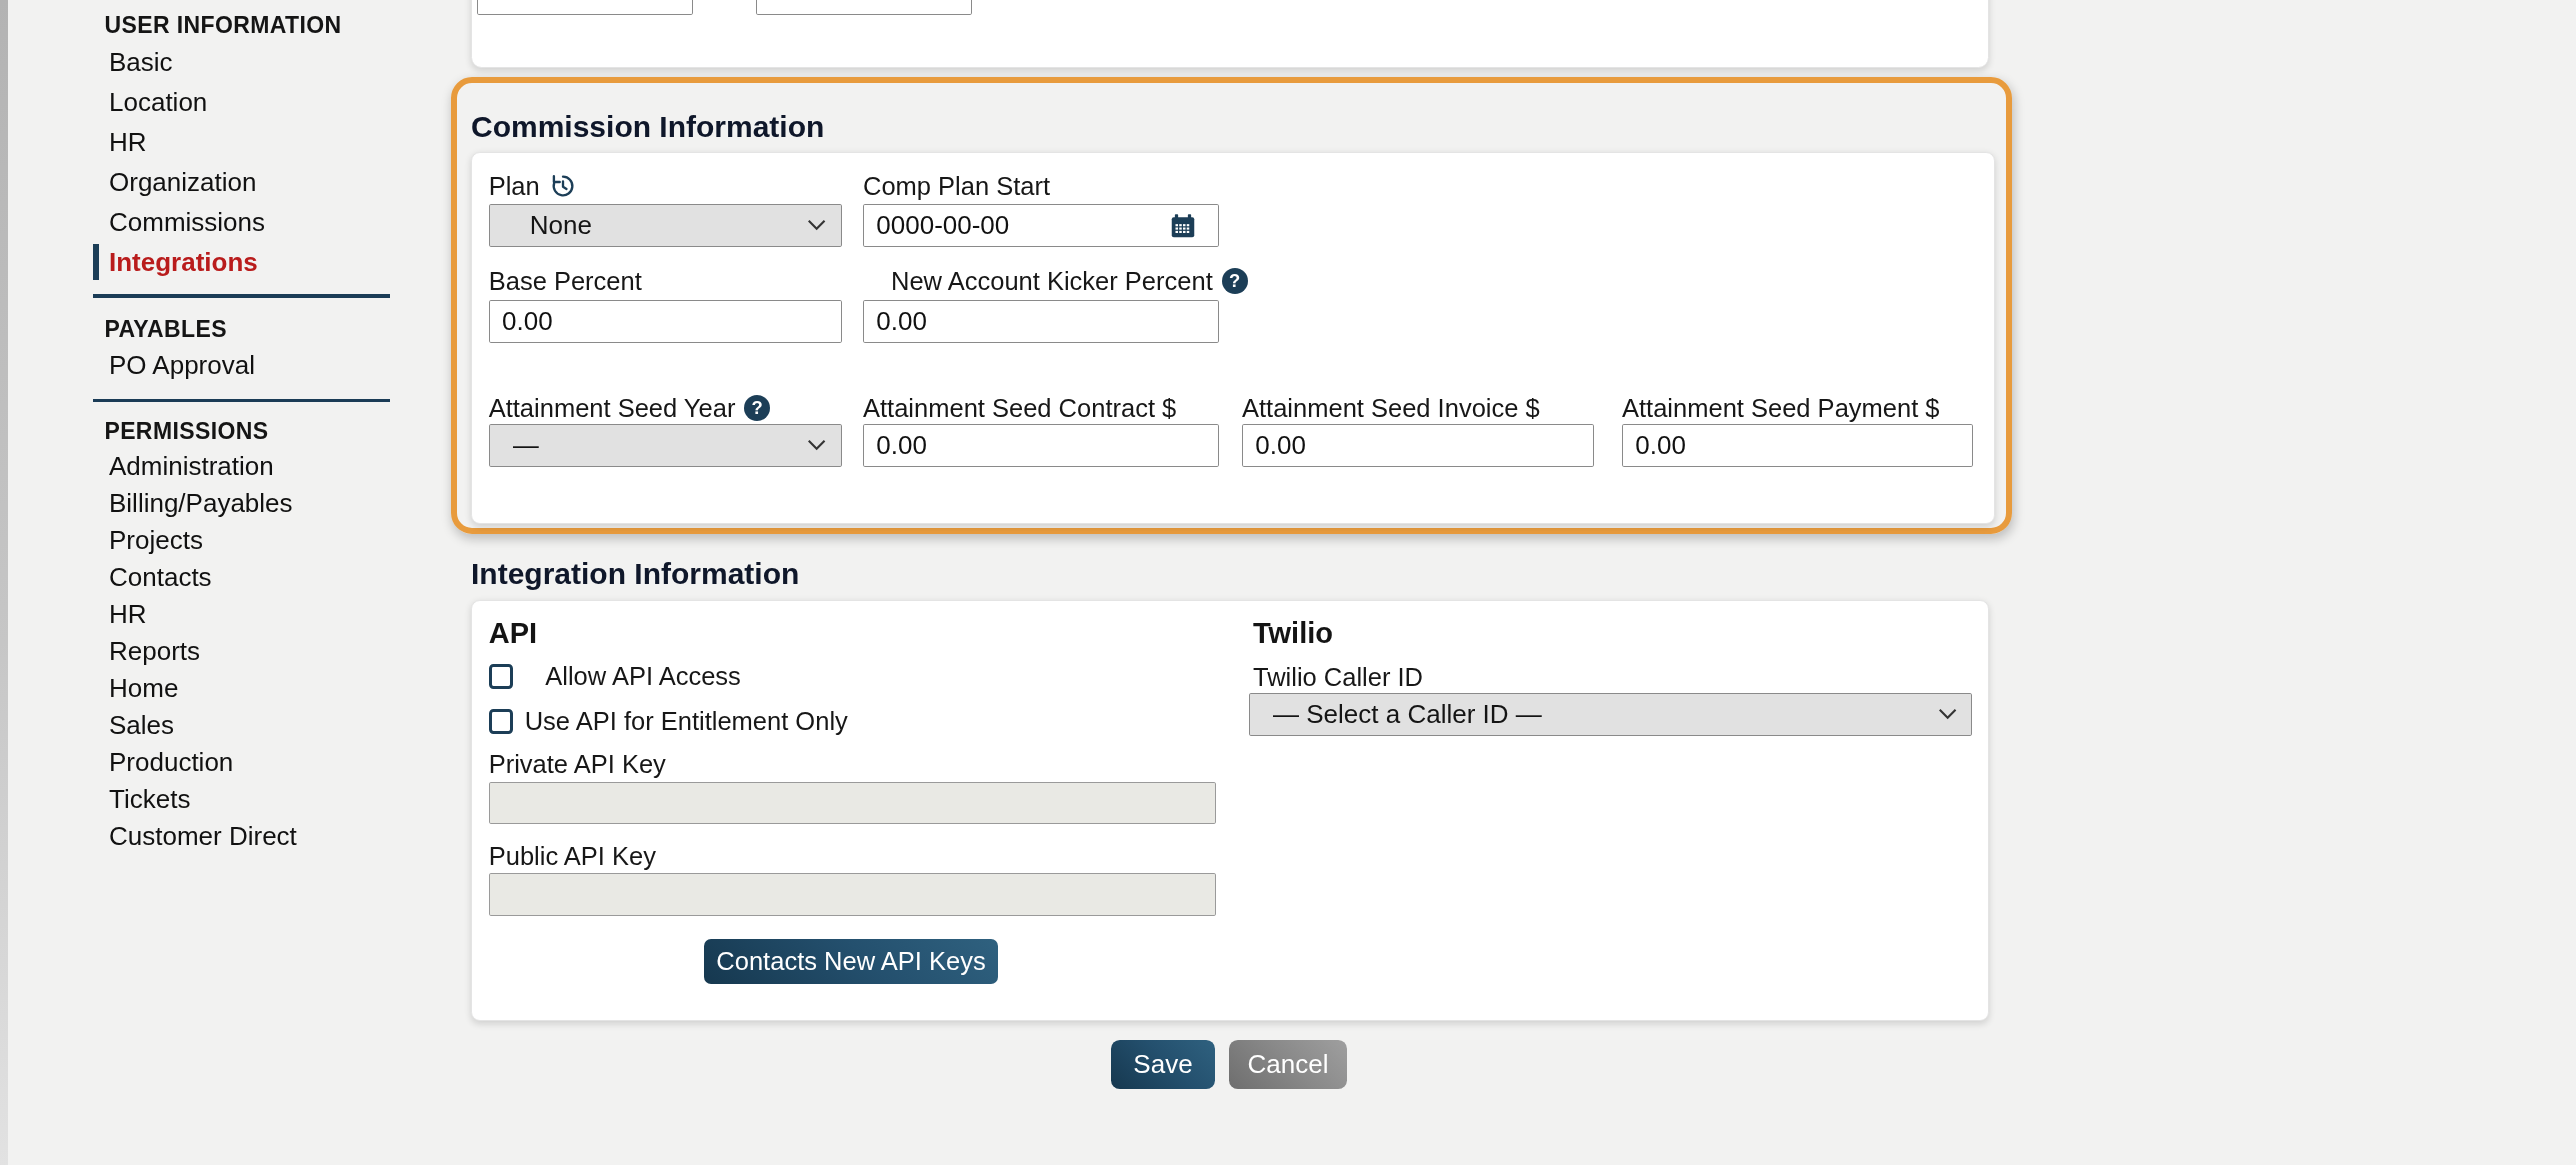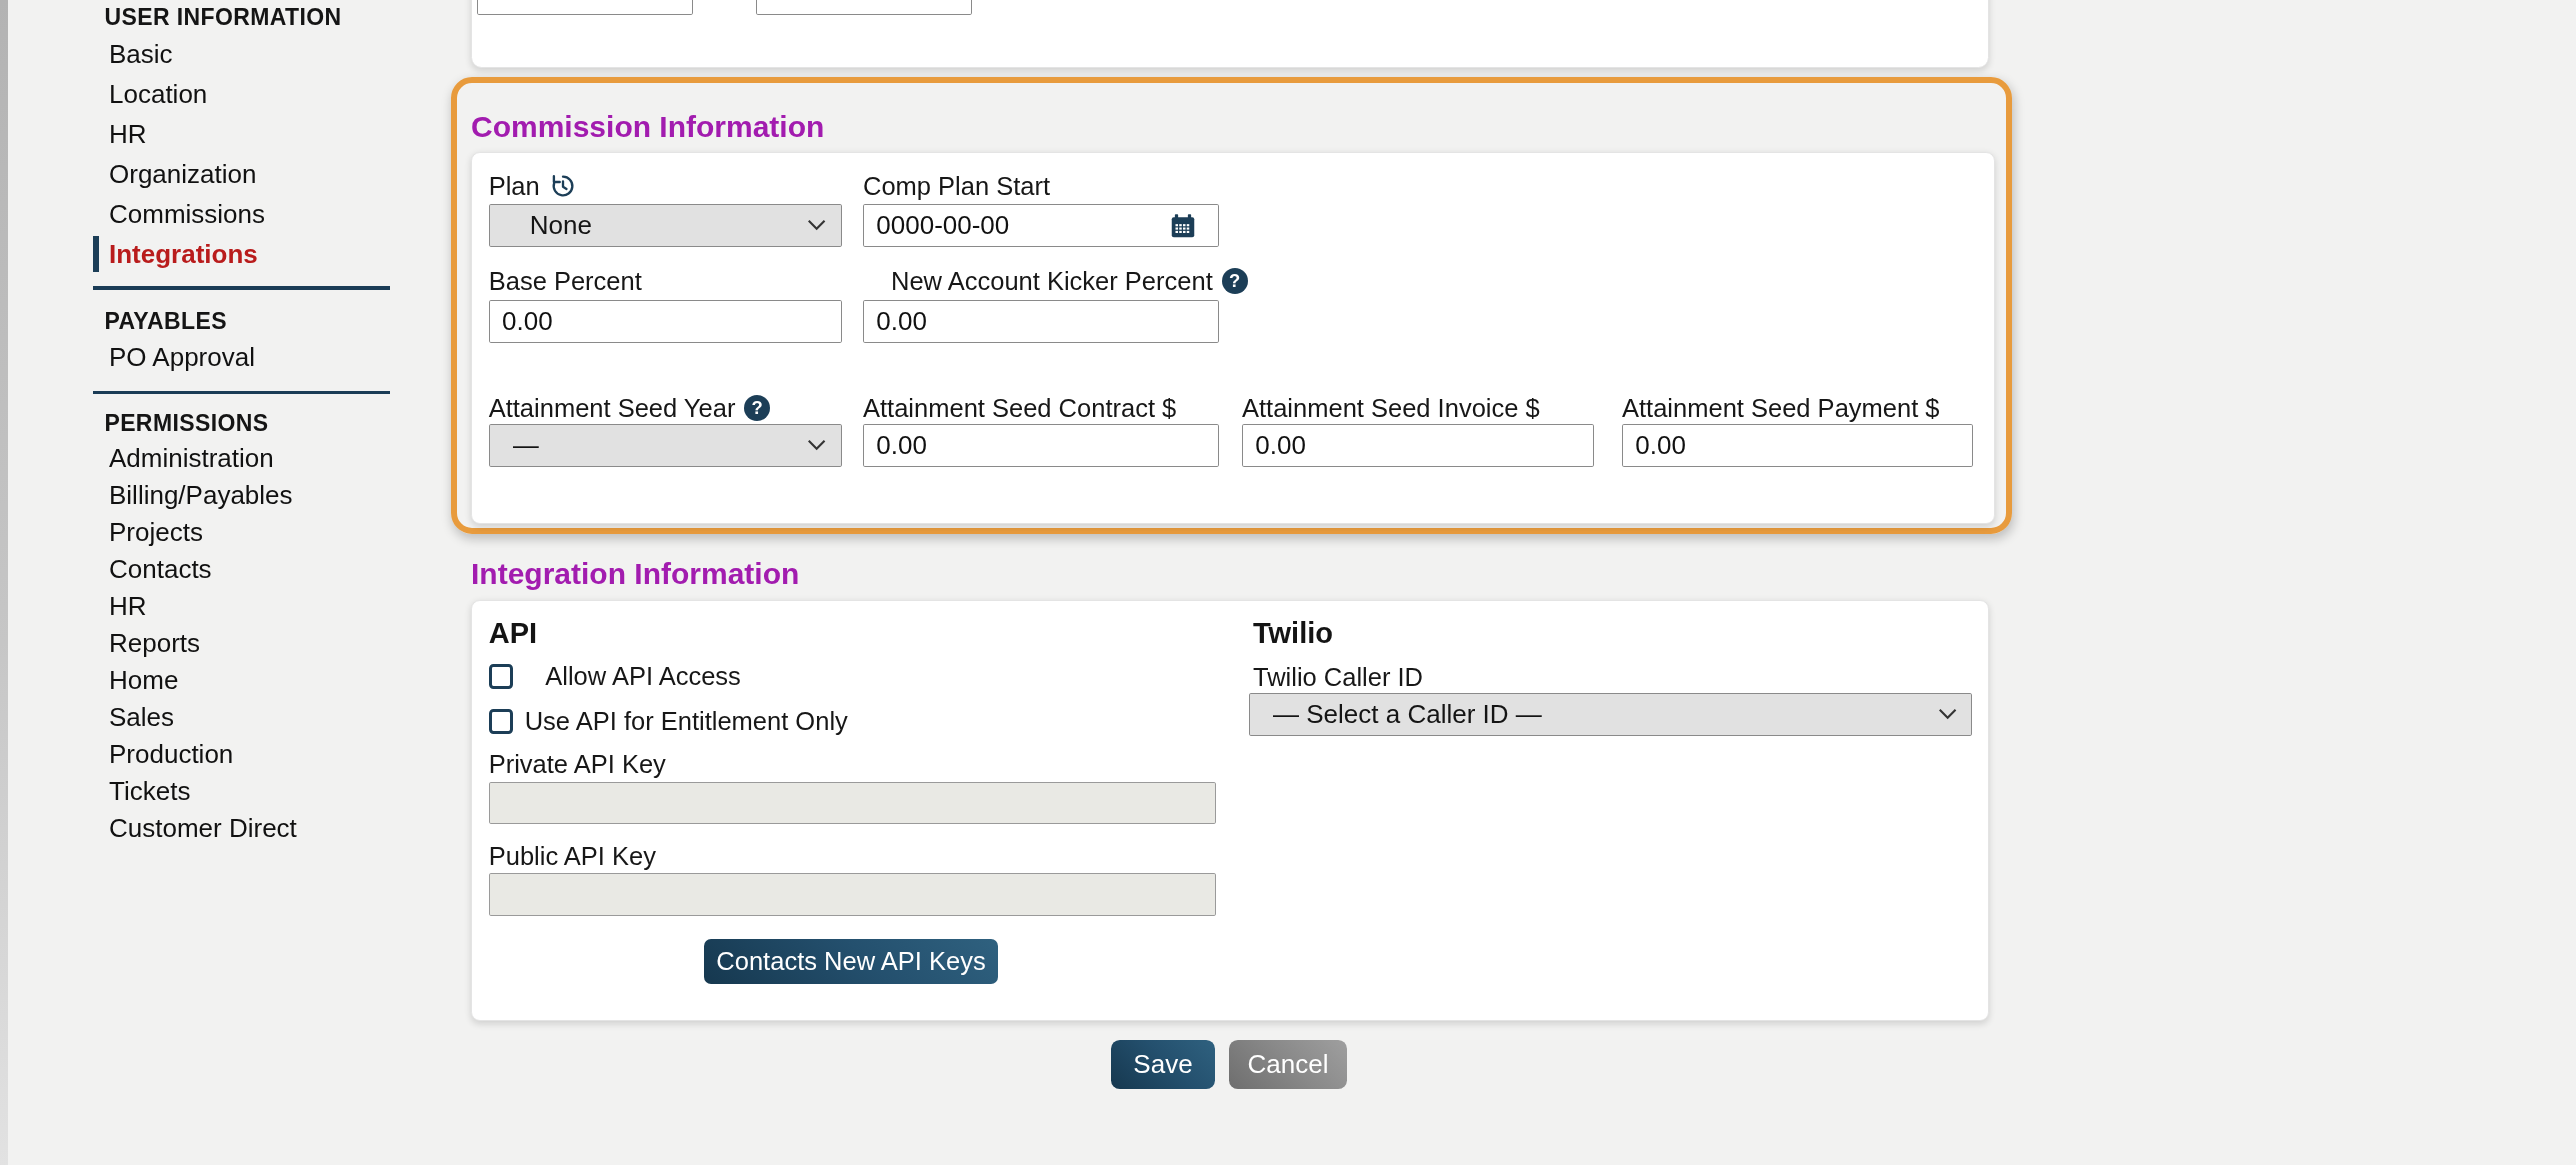--- a/index.html
+++ b/index.html
@@ -5,39 +5,39 @@
   html,body{margin:0;padding:0;background:#f1f1f1;}
   .screen{position:relative;width:2576px;height:1166px;overflow:hidden;background:#f2f2f1;
           font-family:"Liberation Sans",sans-serif;color:#1a1a1a;}
   
   .edge-strip{position:absolute;left:0;top:0;width:8px;height:100%;
               background:linear-gradient(180deg,#b3b3b3 0%,#c6c6c6 55%,#e2e2e2 100%);}
   
   .sidebar{position:absolute;left:93px;top:0;width:297px;}
   .side-hdr{height:33px;display:flex;align-items:center;padding-left:11.4px;
             font-size:23px;font-weight:700;letter-spacing:0.4px;color:#151515;}
-  .side-hdr.first{margin-top:1px;}
+  .side-hdr.first{margin-top:9px;}
   .side-item{position:relative;height:40px;display:flex;align-items:center;padding-left:16px;
              font-size:26px;color:#111;cursor:pointer;}
   .side-item.sm{height:37px;}
   .side-item.active{font-weight:700;color:#b91c1c;}
   .side-item.active::before{content:"";position:absolute;left:0;top:1.8px;bottom:1.8px;width:6.1px;
              background:#1c3e57;}
   .side-divider{height:3.5px;background:#1b3c56;margin-top:12.3px;}
   .side-divider.d2{margin-top:13px;}
   .mt17{margin-top:15px;} .mt15{margin-top:13px;}
   
   .card{position:absolute;background:#fff;border:0.9px solid #e4e4e4;border-radius:8.8px;
         box-shadow:0 2.6px 7px rgba(0,0,0,.14);}
   .top-card{left:471px;top:-35px;width:1516px;height:101px;border-radius:10.5px;overflow:hidden;}
   .stub{position:absolute;top:21px;height:26px;width:214px;background:#fff;border:1.8px solid #8a8a8a;border-radius:1.8px;}
   
   .orange-box{position:absolute;left:451px;top:77px;width:1561px;height:457px;box-sizing:border-box;
               border:6.1px solid #e89b3d;border-radius:21px;box-shadow:1.8px 4.4px 10.5px rgba(0,0,0,.22);}
-  .section-title{position:absolute;font-size:30px;font-weight:600;color:#a21caf;line-height:39px;}
+  .section-title{position:absolute;font-size:30px;font-weight:600;color:#0f172a;line-height:39px;}
   .inner-card{left:14px;top:69px;width:1522px;height:370px;}
   
   .lbl{position:absolute;display:flex;align-items:center;gap:8.8px;font-size:25.5px;color:#171717;line-height:30px;white-space:nowrap;}
   .input{position:absolute;box-sizing:border-box;height:43px;background:#fff;border:1.8px solid #8a8a8a;
          border-radius:1.8px;font-family:"Liberation Sans",sans-serif;font-size:26px;color:#111;padding:0 12.3px;}
   .input:disabled,.input.disabled{background:#e9e9e4;border-color:#9a9a9a;}
   .selectbox{position:absolute;box-sizing:border-box;height:43px;background:#e1e1e1;border:1.8px solid #8a8a8a;
          border-radius:1.8px;display:flex;align-items:center;justify-content:space-between;
          padding:0 14px 0 23px;font-size:26px;color:#141414;cursor:pointer;}
   .selectbox .val{white-space:nowrap;overflow:hidden;}

